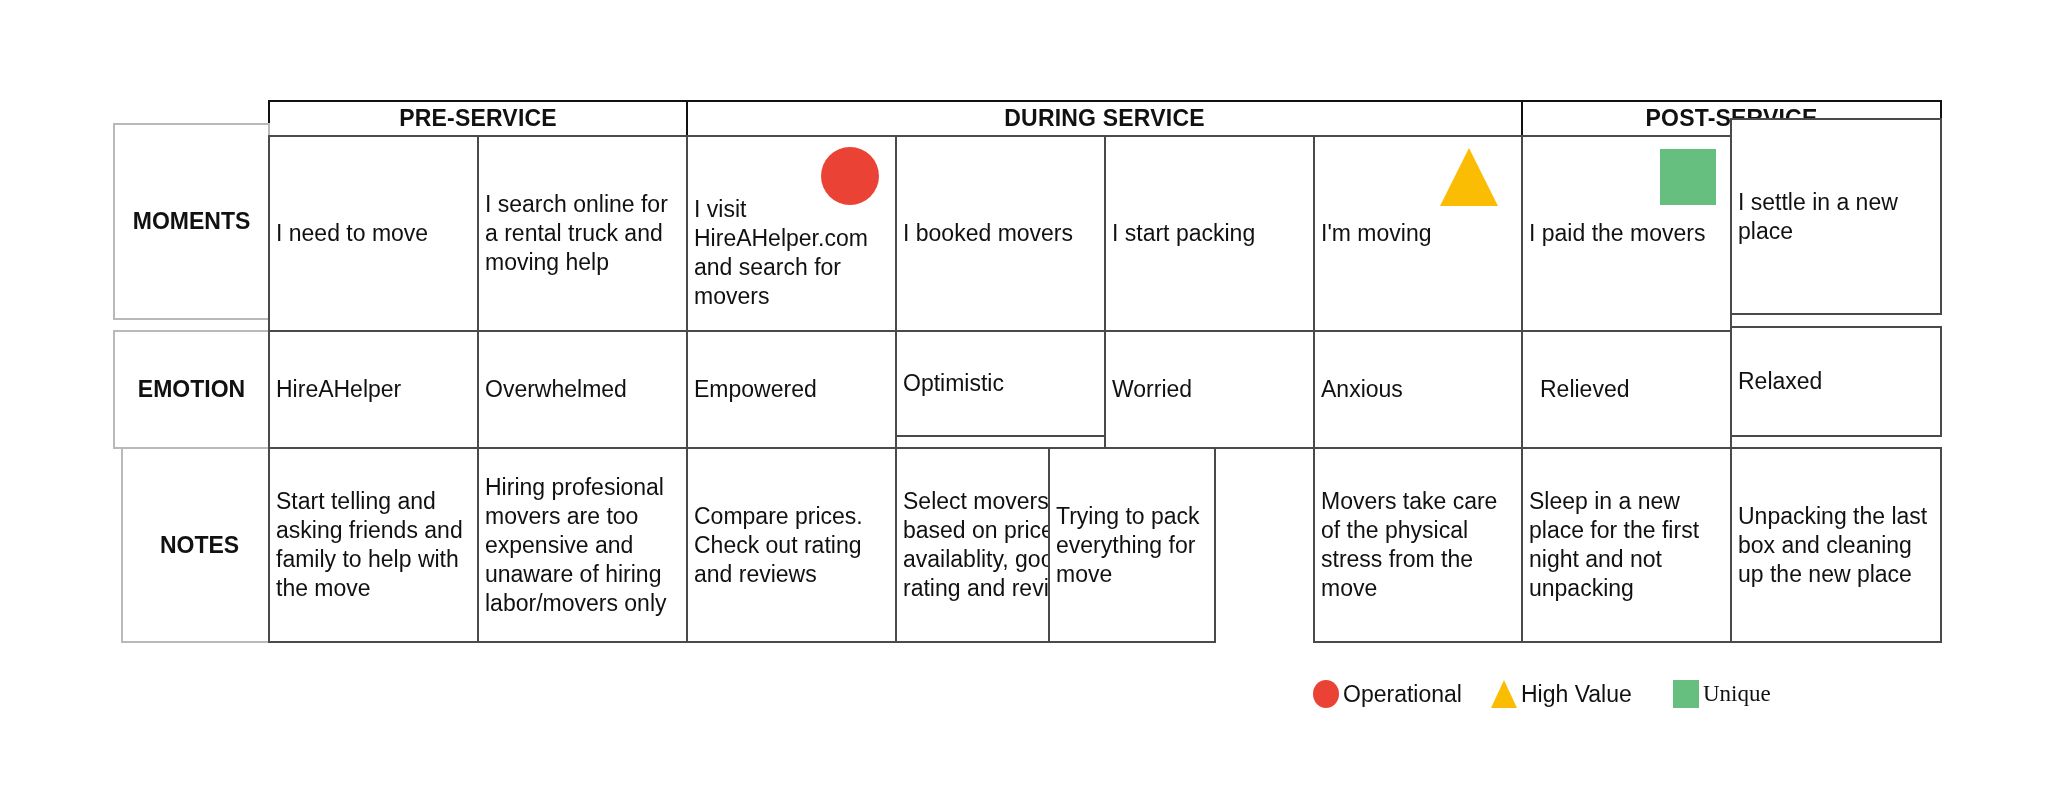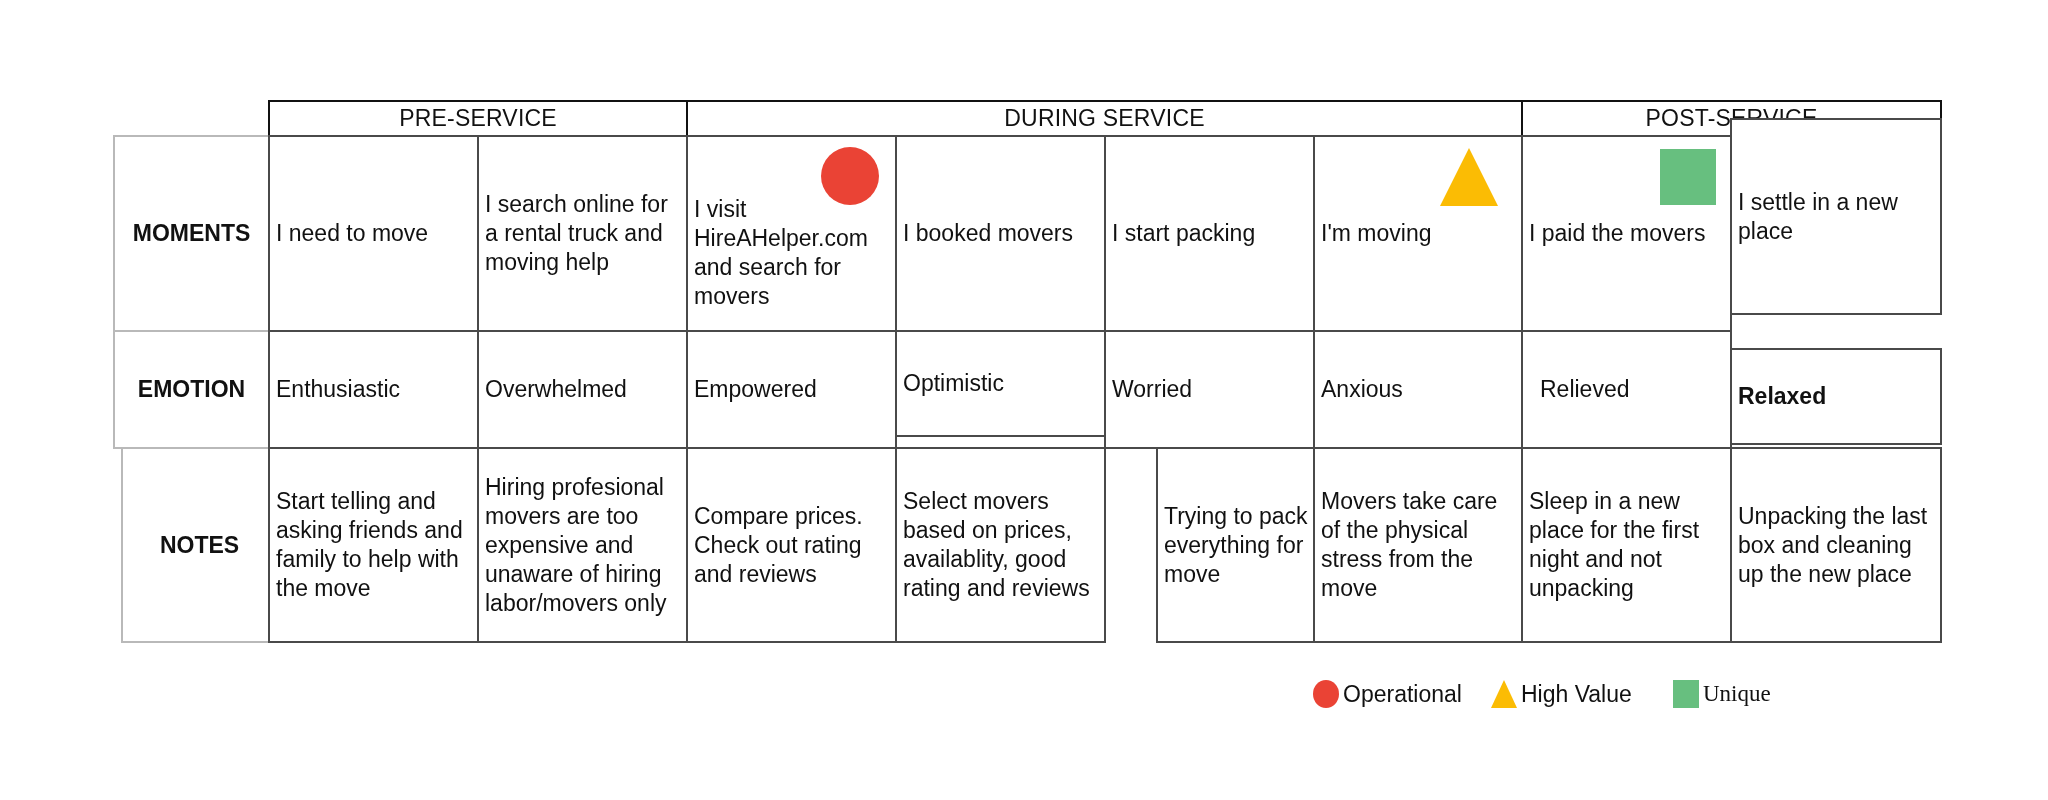--- a/index.html
+++ b/index.html
@@ -1,20 +1,20 @@
 <!DOCTYPE html>
 <html><head>
   <meta charset="utf-8">
   <style>
     html, body { margin: 0; padding: 0; background: #ffffff; }
     body { width: 2048px; height: 800px; position: relative; overflow: hidden;
       font-family: "Liberation Sans", "DejaVu Sans", sans-serif; color: #111; }
     .abs { position: absolute; box-sizing: border-box; }
     .grp { border: 2.5px solid #111; background: #fff; display: flex; align-items: center; justify-content: center;
-      font-weight: normal; font-size: 23px; letter-spacing: 0.2px; }
+      font-weight: bold; font-size: 23px; letter-spacing: 0.2px; }
     .rowhdr { border: 2.5px solid #b9b9b9; background: #fff; display: flex; align-items: center; justify-content: center;
       font-weight: bold; font-size: 23px; }
     .cell { border: 2px solid #4a4a4a; background: #fff; display: flex; align-items: center;
       padding: 0 6px; font-size: 23px; line-height: 29px; }
     .cell span { display: block; }
     .shape { position: absolute; }
     .legend-item { position: absolute; display: flex; align-items: center; font-size: 23px; gap: 4px; }
   </style>
 </head>
 <body>
@@ -22,21 +22,21 @@
 <div class="abs grp" style="left:268px; top:100px; width:420px; height:37px;">
   <span>PRE-SERVICE</span>
 </div>
 <div class="abs grp" style="left:686px; top:100px; width:837px; height:37px;">
   <span>DURING SERVICE</span>
 </div>
 <div class="abs grp" style="left:1521px; top:100px; width:421px; height:37px;">
   <span>POST-SERVICE</span>
 </div>
 
-<div class="abs rowhdr" style="left:113px; top:135px; width:157px; height:197px;">
+<div class="abs rowhdr" style="left:113px; top:123px; width:157px; height:197px;">
   <span>MOMENTS</span>
 </div>
 <div class="abs rowhdr" style="left:113px; top:330px; width:157px; height:119px;">
   <span>EMOTION</span>
 </div>
 <div class="abs rowhdr" style="left:113px; top:447px; width:157px; height:196px;margin-left:8px;">
   <span>NOTES</span>
 </div>
 
 <div class="abs cell" style="left:268px; top:135px; width:211px; height:197px;">
@@ -58,57 +58,57 @@
     <span>I'm moving</span>
   </div>
 <div class="abs cell" style="left:1521px; top:135px; width:211px; height:197px;">
     <span>I paid the movers</span>
   </div>
 <div class="abs cell" style="left:1730px; top:118px; width:212px; height:197px;">
     <span>I settle in a new place</span>
   </div>
 
 <div class="abs cell" style="left:268px; top:330px; width:211px; height:119px;">
-    <span>Enthusiastic</span>
+    <span>HireAHelper</span>
   </div>
 <div class="abs cell" style="left:477px; top:330px; width:211px; height:119px;">
     <span>Overwhelmed</span>
   </div>
 <div class="abs cell" style="left:686px; top:330px; width:211px; height:119px;">
     <span>Empowered</span>
   </div>
 <div class="abs cell" style="left:895px; top:330px; width:211px; height:107px;">
     <span>Optimistic</span>
   </div>
 <div class="abs cell" style="left:1104px; top:330px; width:211px; height:119px;">
     <span>Worried</span>
   </div>
 <div class="abs cell" style="left:1313px; top:330px; width:210px; height:119px;">
     <span>Anxious</span>
   </div>
 <div class="abs cell" style="left:1521px; top:330px; width:211px; height:119px;padding-left:17px;">
     <span>Relieved</span>
   </div>
-<div class="abs cell" style="left:1730px; top:348px; width:212px; height:97px;font-weight:bold;">
+<div class="abs cell" style="left:1730px; top:326px; width:212px; height:111px;">
     <span>Relaxed</span>
   </div>
 
 <div class="abs cell" style="left:268px; top:447px; width:211px; height:196px;">
     <span>Start telling and asking friends and family to help with the move</span>
   </div>
 <div class="abs cell" style="left:477px; top:447px; width:211px; height:196px;">
     <span>Hiring profesional movers are too expensive and unaware of hiring labor/movers only</span>
   </div>
 <div class="abs cell" style="left:686px; top:447px; width:211px; height:196px;">
     <span>Compare prices. Check out rating and reviews</span>
   </div>
 <div class="abs cell" style="left:895px; top:447px; width:211px; height:196px;">
     <span>Select movers based on prices, availablity, good rating and reviews</span>
   </div>
-<div class="abs cell" style="left:1156px; top:447px; width:211px; height:196px;">
+<div class="abs cell" style="left:1048px; top:447px; width:168px; height:196px;">
     <span>Trying to pack everything for move</span>
   </div>
 <div class="abs cell" style="left:1313px; top:447px; width:210px; height:196px;">
     <span>Movers take care of the physical stress from the move</span>
   </div>
 <div class="abs cell" style="left:1521px; top:447px; width:211px; height:196px;">
     <span>Sleep in a new place for the first night and not unpacking</span>
   </div>
 <div class="abs cell" style="left:1730px; top:447px; width:212px; height:196px;">
     <span>Unpacking the last box and cleaning up the new place</span>

